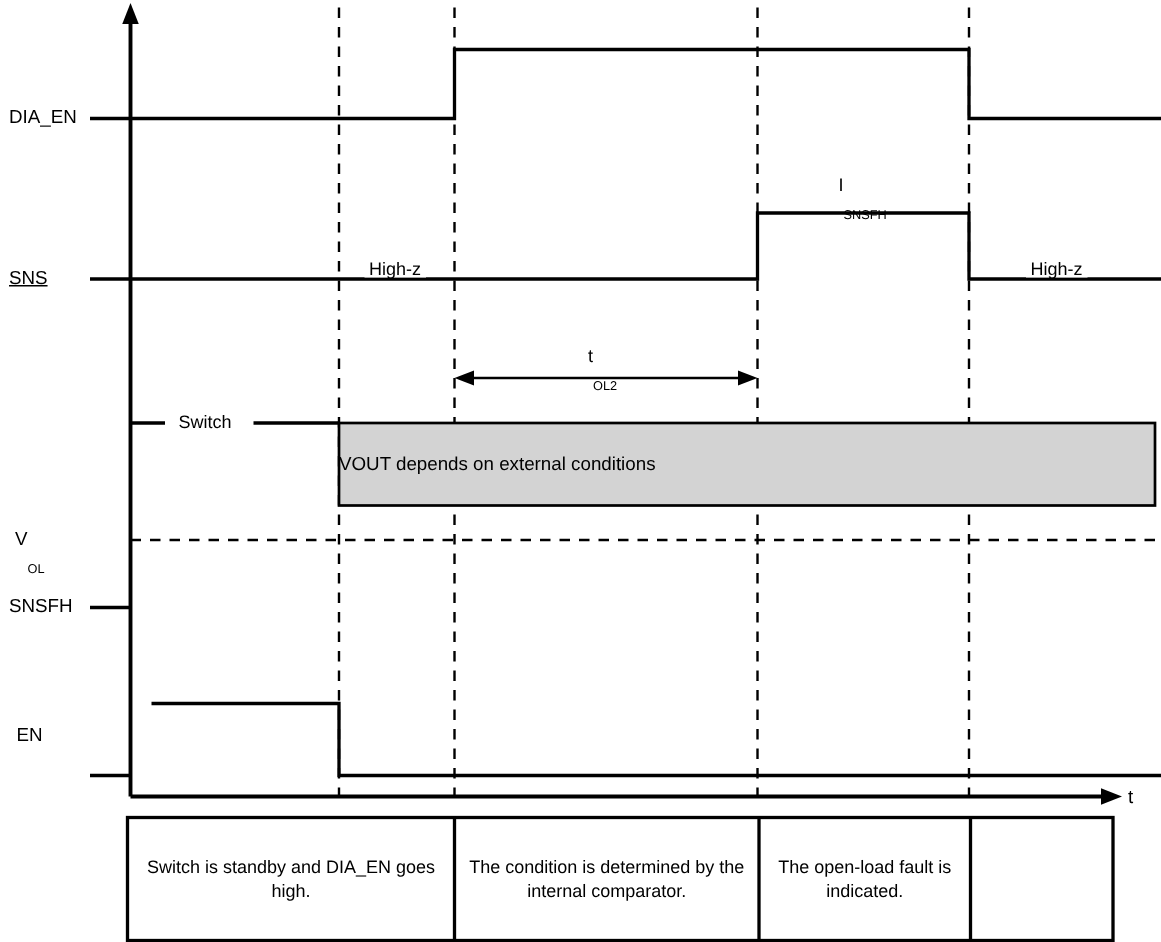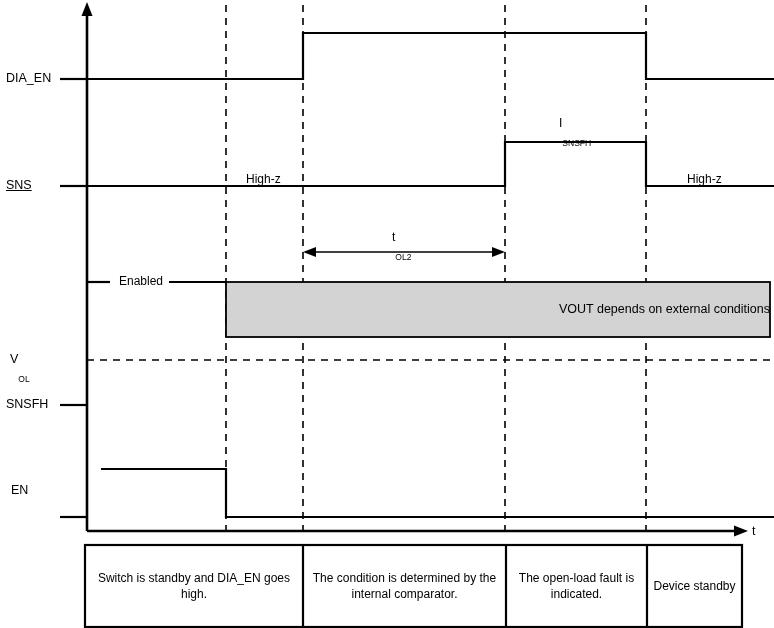--- a/index.html
+++ b/index.html
@@ -170,27 +170,26 @@
   <div class="lbl lbl-sig" style="left:11px; top:484px;">EN</div>
 
   <div class="lbl lbl-inline" style="left:243px; top:173px;">High-z</div>
 
   <div class="lbl lbl-inline" style="left:684px; top:173px;">High-z</div>
 
   <div class="lbl lbl-inline" style="left:556px; top:117px;"><span>I</span><span class="sub">SNSFH</span></div>
 
   <div class="lbl lbl-inline" style="left:389px; top:231px;text-align:right;"><span>t</span><span class="sub">OL2</span></div>
 
-  <div class="lbl lbl-inline" style="left:116px; top:275px;">Enabled</div>
+  <div class="lbl lbl-inline" style="left:116px; top:275px;">Switch</div>
 
-  <div class="lbl lbl-onshade" style="left: 226px; top: 303px; width: 544px; text-align: right;">VOUT depends on external conditions</div>
+  <div class="lbl lbl-onshade" style="left: 226px; top: 303px; width: 544px; text-align: left;">VOUT depends on external conditions</div>
 
   <div class="lbl" style="left:752px; top:525px;">t</div>
 
   <div class="cell-text" style="left:93px; top:545px; width:202px; height:82px;">Switch is standby and DIA_EN goes high.</div>
 
   <div class="cell-text" style="left:311px; top:545px; width:187px; height:82px;">The condition is determined by the internal comparator.</div>
 
   <div class="cell-text" style="left:514px; top:545px; width:125px; height:82px;">The open-load fault is indicated.</div>
 
-  <div class="cell-text" style="left:652px; top:545px; width:85px; height:82px;">Device standby</div>
 
 </div>
 
 </body></html>

